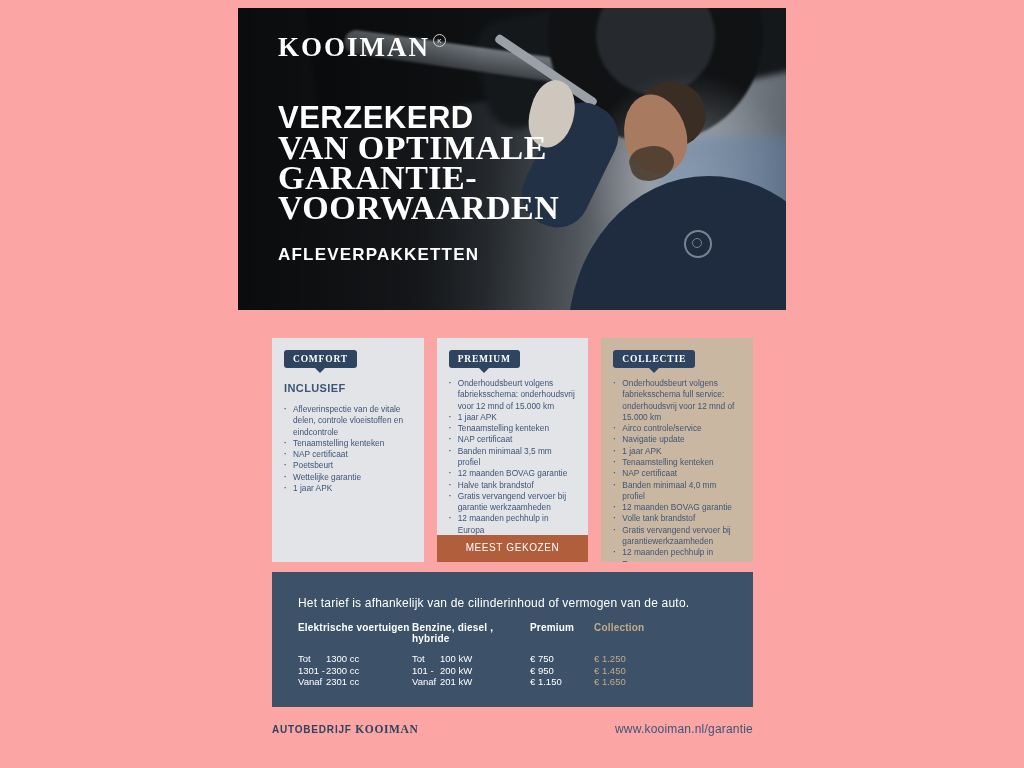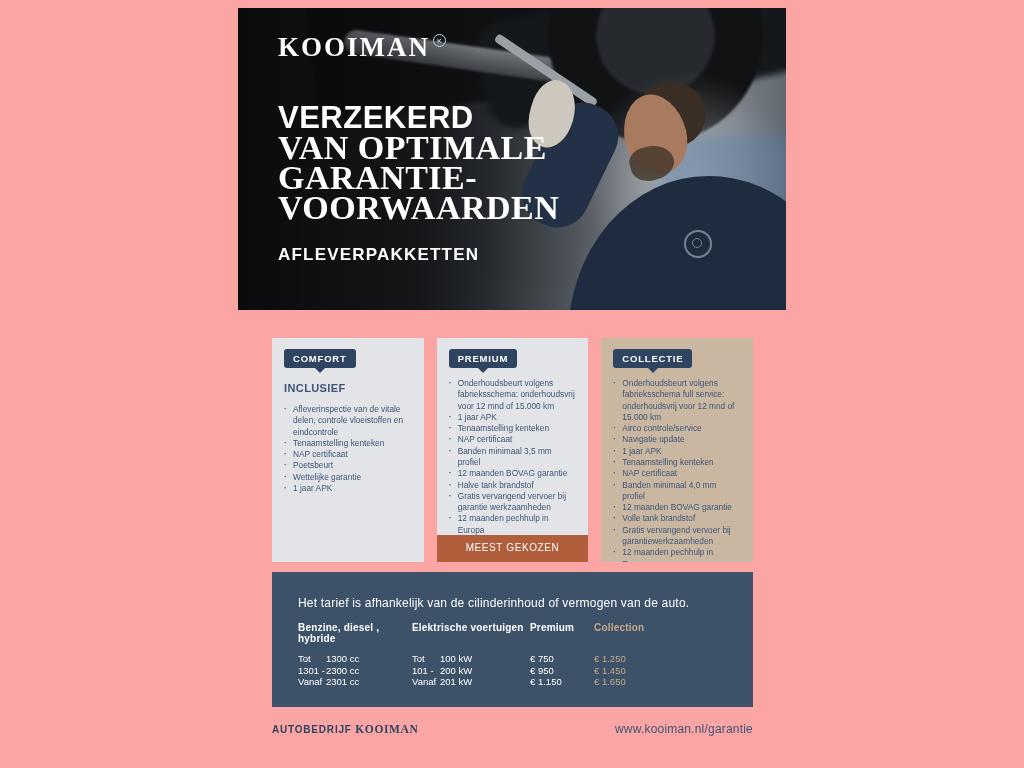--- a/index.html
+++ b/index.html
@@ -43,21 +43,21 @@
   .ht-sans{font-family:"Liberation Sans", sans-serif;font-weight:bold;font-size:31px;letter-spacing:.5px;}
   .ht-serif{font-family:"Liberation Serif", serif;font-weight:bold;font-size:34px;letter-spacing:.5px;}
   .hero-sub{margin-top:22px;font-weight:bold;font-size:17px;letter-spacing:1.2px;}
 
   
   .cards{position:absolute;left:272px;top:338px;width:481px;height:224px;display:flex;gap:13px;}
   .card{position:relative;width:153px;box-sizing:border-box;padding:10px 12px 8px 12px;overflow:hidden;}
   .card.gray{background:#e3e4e8;}
   .card.tan{background:#c9b7a1;}
   .badge{position:relative;display:inline-block;background:#2e4460;color:#ffffff;font-weight:bold;
-         font-size:9.5px;letter-spacing:.8px;padding:4px 9px;border-radius:3px;}
+         font-size:9.5px;letter-spacing:.8px;padding:4px 9px;border-radius:3px;font-family:Liberation Serif, serif;}
   .badge::after{content:"";position:absolute;left:50%;bottom:-5px;transform:translateX(-50%);
                 border-left:5px solid transparent;border-right:5px solid transparent;border-top:5px solid #2e4460;}
   .inclusief{margin-top:14px;font-weight:bold;font-size:11px;letter-spacing:.4px;color:#3e5577;}
   .card ul{margin:10px 0 0 0;padding:0;list-style:none;color:#3e5577;font-size:8.3px;line-height:1.36;}
   .card ul li{position:relative;padding-left:9px;}
   .card ul li::before{content:"\00B7";position:absolute;left:0;top:0;font-weight:bold;}
   .choice-banner{position:absolute;left:0;right:0;bottom:0;height:27px;background:#b05e3b;color:#ffffff;
                  font-weight:normal;font-size:10px;letter-spacing:.6px;text-align:center;line-height:25px;}
 
   
@@ -166,22 +166,22 @@
           <li>Gratis vervangend vervoer bij garantiewerkzaamheden</li>
           <li>12 maanden pechhulp in Europa</li>
         </ul>
     </div>
 
   </div>
 
   <div class="pricing">
     <div class="pricing-sub">Het tarief is afhankelijk van de cilinderinhoud of vermogen van de auto.</div>
     <div class="price-grid">
+      <div class="hdr">Elektrische voertuigen</div>
       <div class="hdr">Benzine, diesel , hybride</div>
-      <div class="hdr">Elektrische voertuigen</div>
       <div class="hdr">Premium</div>
       <div class="hdr collection">Collection</div>
       <div style="display:contents">
         
       
           <div class="price-row">
             <div class="cell"><span class="lbl">Tot</span><span>1300 cc</span></div>
             <div class="cell"><span class="lbl">Tot</span><span>100 kW</span></div>
             <div class="cell">€ 750</div>
             <div class="cell collection">€ 1.250</div>

